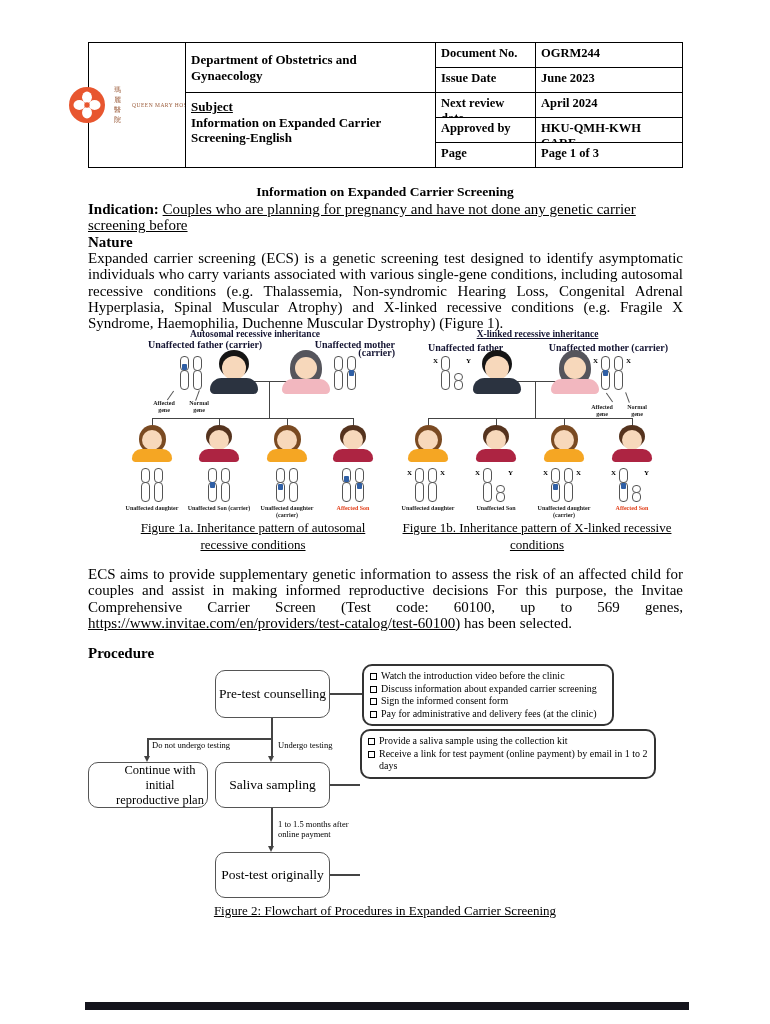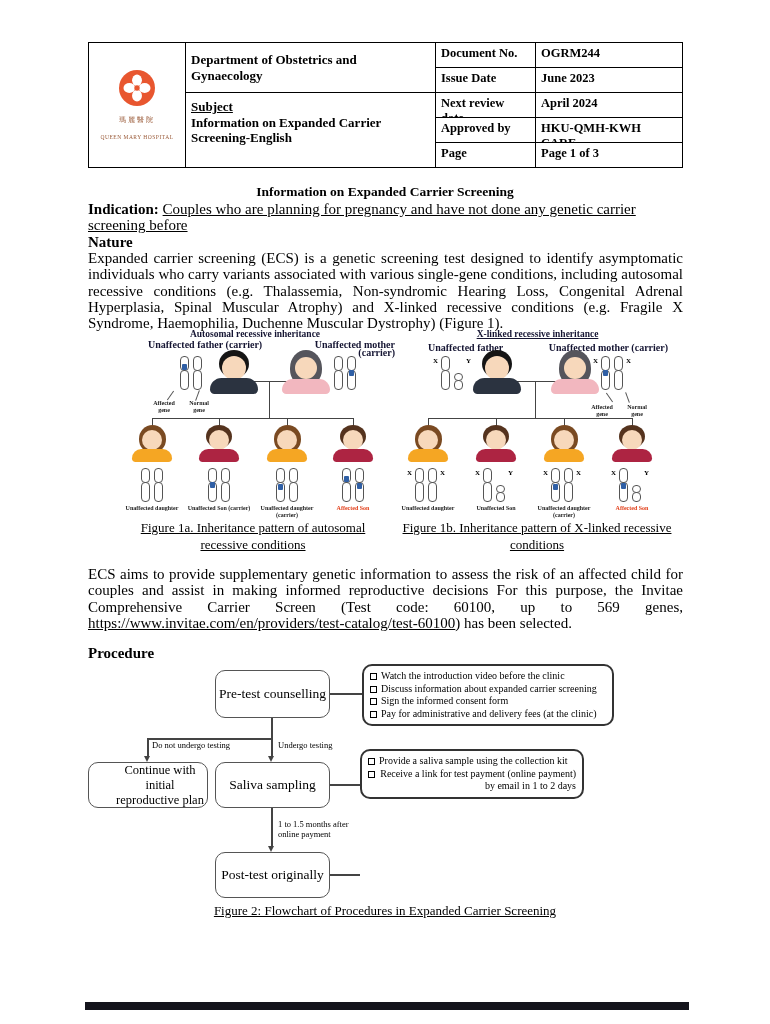--- a/index.html
+++ b/index.html
@@ -5,21 +5,21 @@
   html,body{margin:0;padding:0;background:#fff;}
   .page{position:relative;width:770px;height:1024px;background:#fff;overflow:hidden;
         font-family:"Liberation Serif",serif;color:#000;}
   .abs{position:absolute;}
   .b{font-weight:700;}
   .u{text-decoration:underline;}
   .j{text-align:justify;}
   .c{text-align:center;}
   
   .cell{position:absolute;border:1px solid #000;box-sizing:border-box;font-size:12.5px;font-weight:700;padding:3px 5px;background:#fff;}
-  .logo-wrap{display:flex;flex-direction:column;align-items:center;justify-content:center;gap:9px;}
+  .logo-wrap{display:flex;flex-direction:row;align-items:center;justify-content:center;gap:9px;}
   .logo-zh{font-size:7px;letter-spacing:2px;color:#9a5a38;font-weight:400;}
   .logo-en{font-size:5.5px;letter-spacing:.5px;color:#9a5a38;font-weight:400;white-space:nowrap;}
   
   .body-txt{font-size:15px;line-height:16.3px;}
   
   .ln{position:absolute;background:#444;}
   
   .sbox{position:absolute;border:1.5px solid #555;border-radius:10px;display:flex;align-items:center;justify-content:center;
         text-align:center;font-size:13.5px;line-height:16px;box-sizing:border-box;background:#fff;}
   .dbox{position:absolute;border:2px solid #333;border-radius:10px;box-sizing:border-box;padding:4px 6px;
@@ -415,21 +415,21 @@
         <span>Pay for administrative and delivery fees (at the clinic)</span>
       </div>
   </div>
 
   <div class="sbox" style="left:88px;top:762px;width:120px;height:46px;font-size:12.5px;line-height:15px;padding-left:24px;">
     <span>Continue with initial reproductive plan</span>
   </div>
   <div class="sbox" style="left:215px;top:762px;width:115px;height:46px;">
     <span>Saliva sampling</span>
   </div>
-  <div class="dbox" style="left:360px;top:749px;width:224px;min-height:46px;text-align:right;">
+  <div class="dbox" style="left:360px;top:729px;width:296px;min-height:46px;">
     <div class="brow">
         <span class="sq"></span>
         <span>Provide a saliva sample using the collection kit</span>
       </div>
     <div class="brow">
         <span class="sq"></span>
         <span>Receive a link for test payment (online payment) by email in 1 to 2 days</span>
       </div>
   </div>
 

